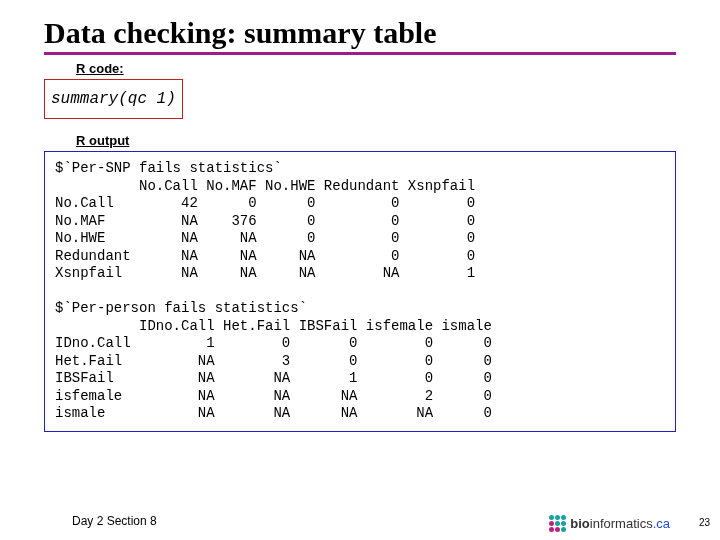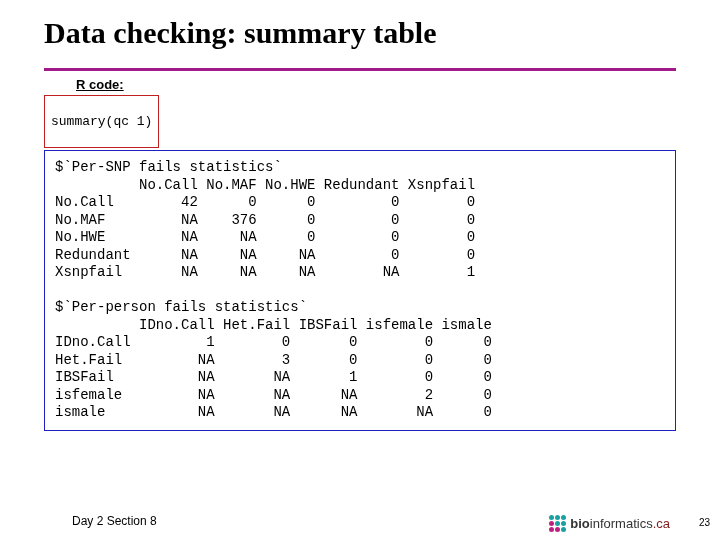--- a/index.html
+++ b/index.html
@@ -6,33 +6,34 @@
 body{
   width:720px;height:540px;
   font-family:"Comic Sans MS","Comic Sans",cursive;
   background:#fff;color:#000;
   position:relative;box-sizing:border-box;
 }
 .slide{padding:16px 44px 8px 44px;box-sizing:border-box}
 .title{
   font-size:30px;font-weight:bold;
   border-bottom:3px solid #a01a8a;
-  padding-bottom:18px;margin-bottom:4px;
+  padding-bottom:2px;margin-bottom:4px;
 }
 .label{
   font-family:Arial,Helvetica,sans-serif;
   font-size:13px;font-weight:bold;
   text-decoration:underline;
   margin-top:6px;margin-bottom:3px;padding-left:32px;
 }
 .codebox{
-  font-family:"Courier New",monospace;font-size:13px;
+  font-family:"Courier New",monospace;font-size:16px;
   border:1px solid #c02020;
   display:inline-block;
-  padding:18px 6px;
+  padding:10px 6px;
+  font-style:italic;
 }
 .outputbox{
   font-family:"Courier New",monospace;font-size:14px;
   border:1px solid #2020c0;
   padding:8px 10px;line-height:1.25;
   white-space:pre;
   margin-top:2px;box-sizing:border-box;width:632px;
 }
 .footer-left{
   position:absolute;left:72px;bottom:12px;
@@ -47,31 +48,32 @@
   display:flex;align-items:center;gap:4px;
 }
 .logo .dots{display:flex;flex-direction:column;gap:1px}
 .logo .r1,.logo .r2,.logo .r3{display:flex;gap:1px}
 .logo .d{width:5px;height:5px;border-radius:50%}
 .logo .teal{background:#1aa0a0}
 .logo .mag{background:#c02080}
 .logo .wordmark{
   font-family:Arial,Helvetica,sans-serif;font-size:13px;color:#333
 }
-.logo .ca{font-size:13px;color:#7f1d1d}
+.logo .ca{font-size:13px;color:#1d4ed8}
 </style>
 </head>
 <body>
 
 <div class="slide">
   <div class="title">Data checking: summary table</div>
 
   <div class="label">R code:</div>
   <div class="codebox">summary(qc 1)</div>
 
+  <div class="label" style="margin-top:14px">R output</div>
   <div class="outputbox">$`Per-SNP fails statistics`
           No.Call No.MAF No.HWE Redundant Xsnpfail
 No.Call        42      0      0         0        0
 No.MAF         NA    376      0         0        0
 No.HWE         NA     NA      0         0        0
 Redundant      NA     NA     NA         0        0
 Xsnpfail       NA     NA     NA        NA        1
 
 $`Per-person fails statistics`
           IDno.Call Het.Fail IBSFail isfemale ismale

